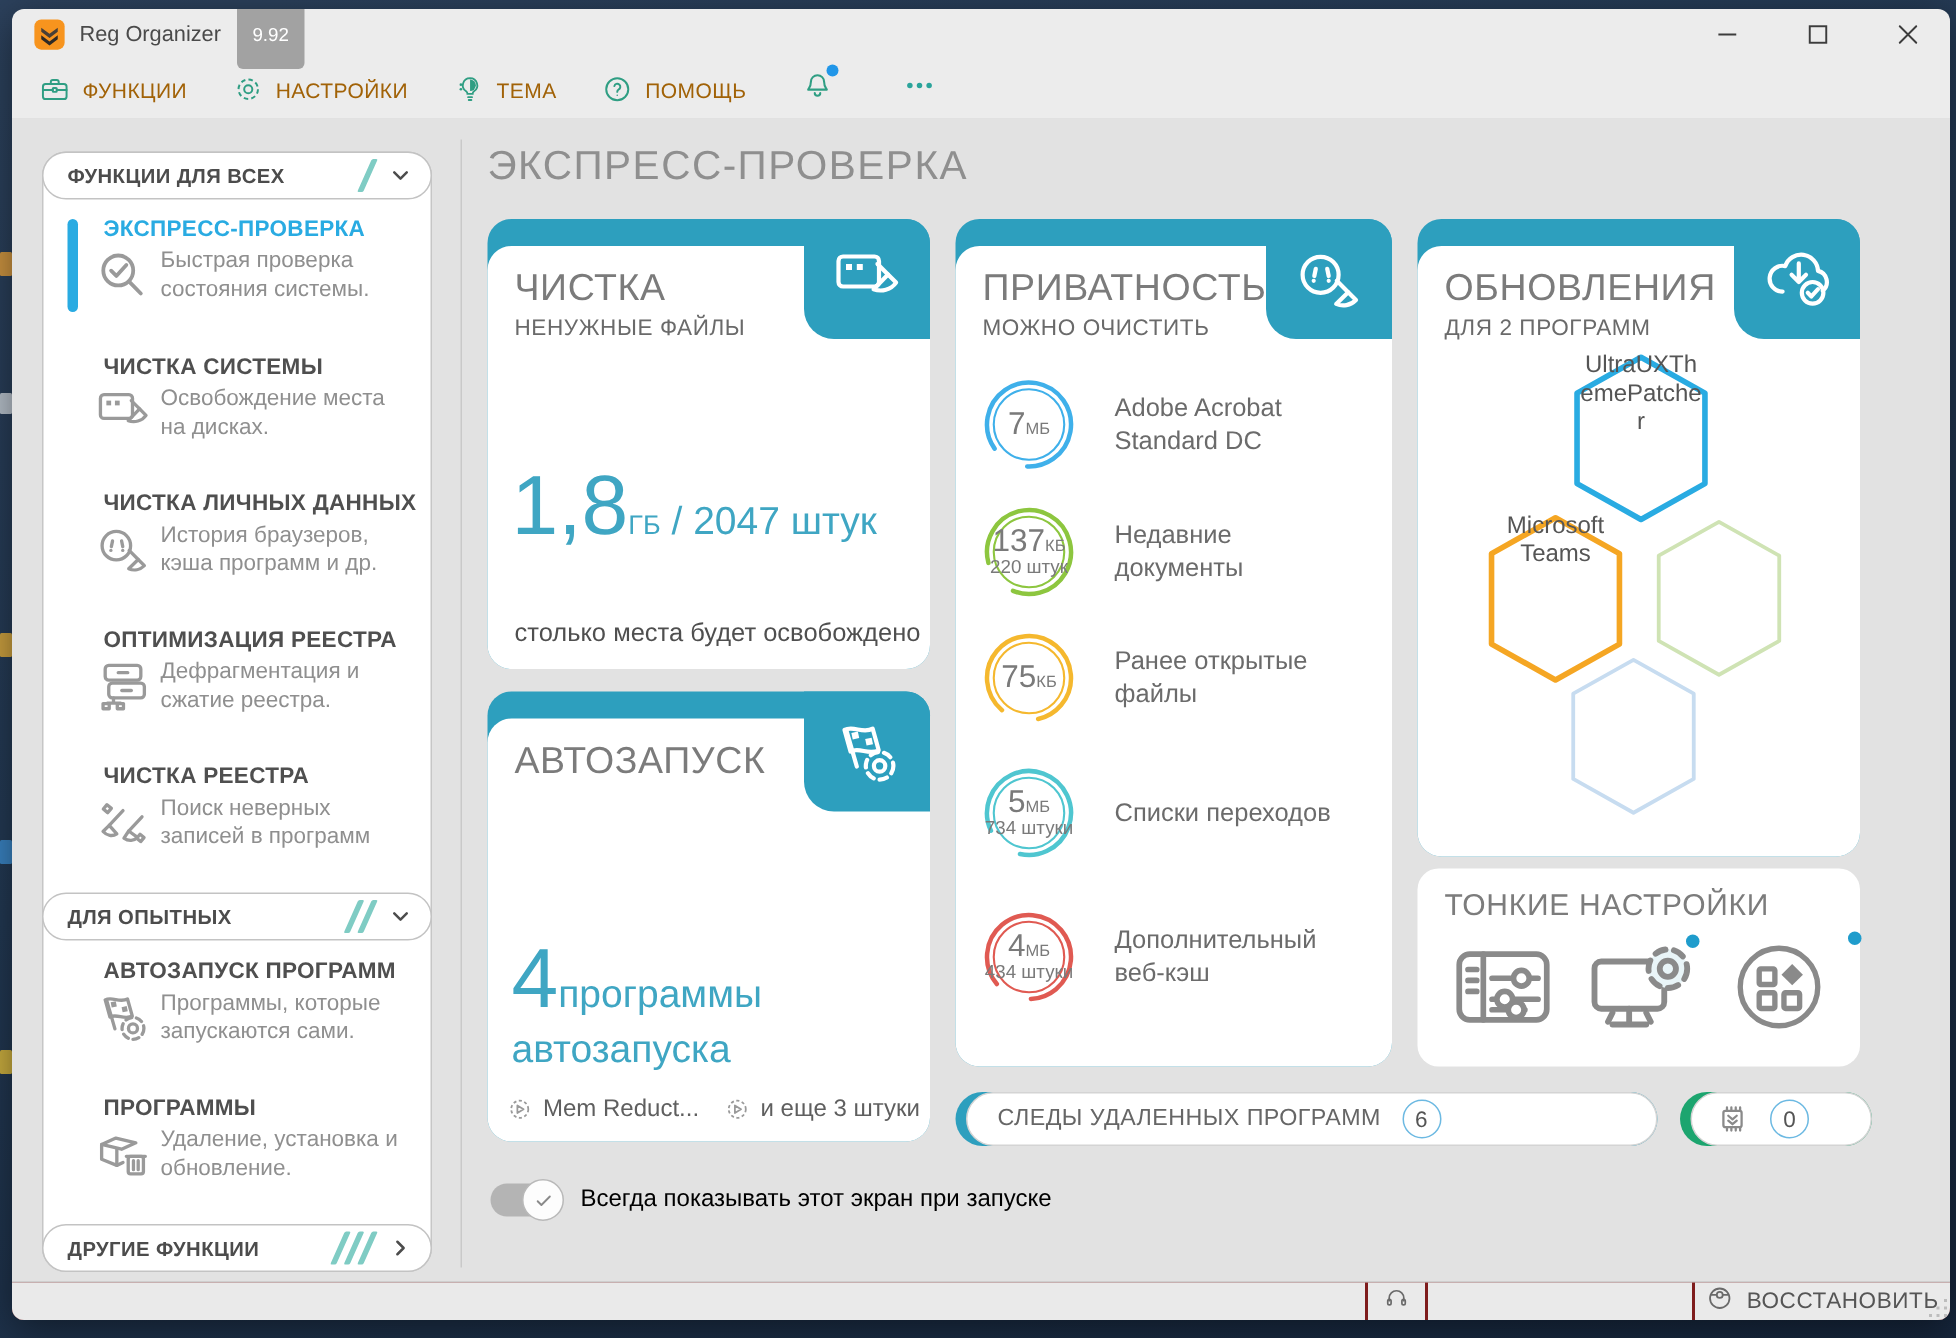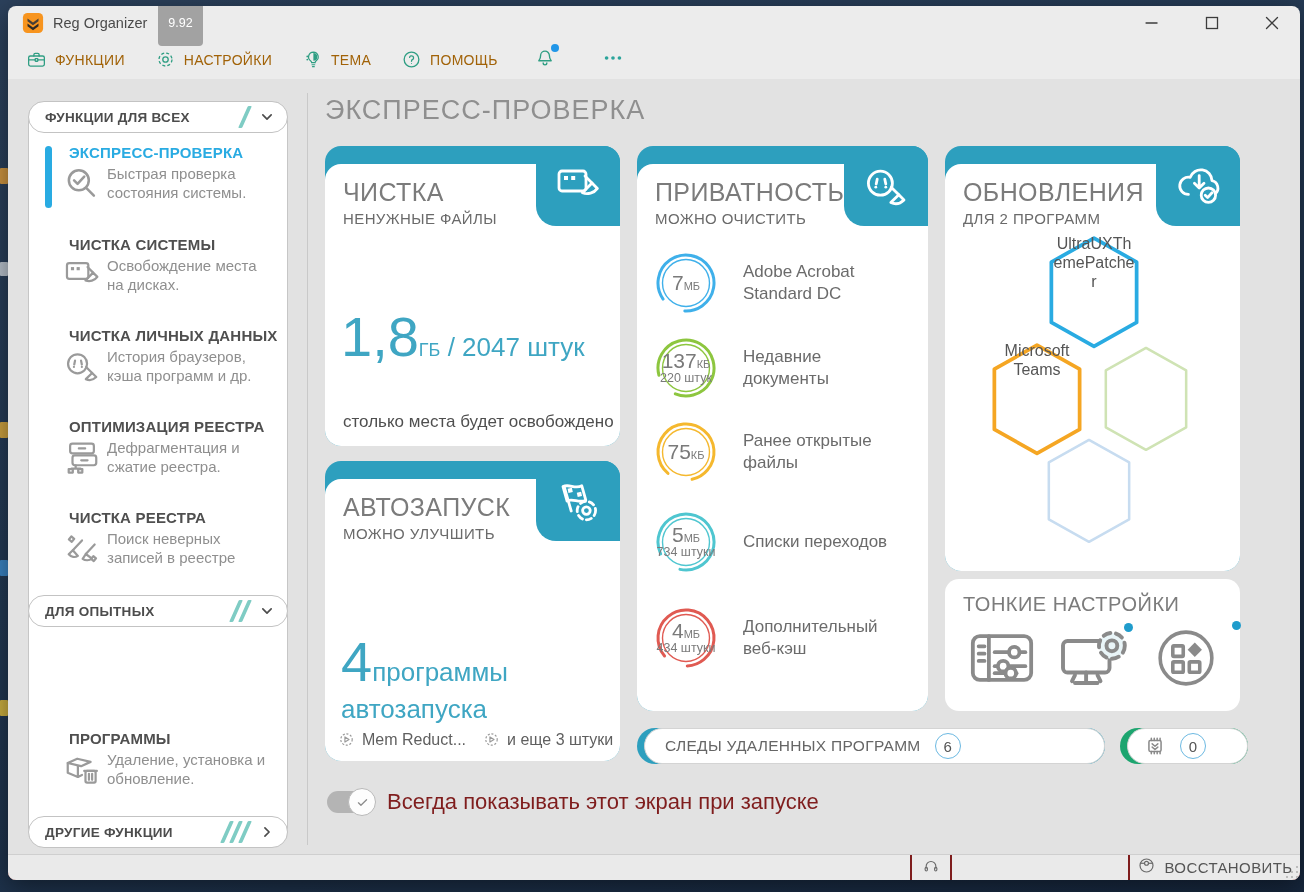--- a/index.html
+++ b/index.html
@@ -55,21 +55,21 @@
   .tcard-icon{position:absolute;top:0;right:0;width:84px;height:80px;background:#2d9fbe;
     border-radius:0 16px 0 20px;display:flex;align-items:center;justify-content:center;color:#fff;z-index:2;}
   .tcard-title{padding:14px 18px 0;font-size:25px;color:#7b7b7b;letter-spacing:.4px;}
   .tcard-sub{padding:3px 18px 0;font-size:15px;color:#6a6a6a;letter-spacing:.4px;}
   .bigval{color:#3fa6c3;}
   .bv-num{font-size:56px;}
   .bv-unit{font-size:18px;}
   .bv-suffix{font-size:26px;}
   .cleanup-val{position:absolute;left:16px;top:140px;}
   .cleanup-note{position:absolute;left:18px;bottom:14px;font-size:17px;color:#4f4f4f;}
-  .auto-val{position:absolute;left:16px;top:150px;}
+  .auto-val{position:absolute;left:16px;top:140px;}
   .auto-footer{position:absolute;left:12px;right:6px;bottom:12px;display:flex;gap:16px;align-items:center;}
   .auto-fitem{display:flex;align-items:center;gap:6px;color:#5f5f5f;font-size:16px;}
   .auto-fitem .gp{color:#9a9a9a;display:flex;}
   
   .priv-row{position:absolute;left:18px;right:10px;height:70px;display:flex;align-items:center;cursor:pointer;}
   .ring{position:relative;width:62px;height:62px;flex:0 0 auto;}
   .ring svg{position:absolute;left:0;top:0;}
   .ring-txt{position:absolute;inset:0;display:flex;flex-direction:column;align-items:center;justify-content:center;color:#7a7a7a;line-height:1.05;}
   .rs{font-size:21px;}
   .ru{font-size:11px;}
@@ -91,21 +91,21 @@
   .notch-pill.green{background:#1ca56f;}
   .traces-label{margin-left:20px;font-size:15.5px;color:#666;letter-spacing:.3px;flex:0 0 auto;}
   .cnt-circle{width:26px;height:26px;border-radius:50%;border:1.5px solid #6cb9e2;color:#555;display:flex;
     align-items:center;justify-content:center;font-size:15px;margin-left:14px;box-sizing:border-box;}
   .chip-ic{margin-left:14px;color:#8a8a8a;display:flex;}
   
   .toggle-row{position:absolute;left:319px;top:710px;display:flex;align-items:center;gap:14px;}
   .switch{position:relative;width:46px;height:22px;border-radius:11px;background:#b4b4b4;cursor:pointer;}
   .knob{position:absolute;right:-3px;top:-3px;width:28px;height:28px;border-radius:50%;background:#fdfdfd;
     border:1px solid #b9b9b9;box-sizing:border-box;display:flex;align-items:center;justify-content:center;color:#8a8a8a;}
-  .toggle-label{font-size:22px;color:#7f1d1d;}
+  .toggle-label{font-size:16px;color:#000000;}
   
   .statusbar{position:absolute;left:0;right:0;bottom:0;height:25px;background:#7f1d1d;display:flex;gap:2px;
     border-top:1px solid #cfcfcf;justify-content:flex-end;}
   .seg{background:#eaeaea;height:100%;display:flex;align-items:center;justify-content:center;color:#6a6a6a;}
   .seg.grow{flex:1;}
   .restore-seg{gap:8px;cursor:pointer;}
   .restore-label{font-size:15px;color:#555;letter-spacing:.4px;}
   .grip{position:absolute;right:2px;bottom:2px;width:12px;height:12px;}
   .grip i{position:absolute;width:2px;height:2px;background:#bdbdbd;}
 </style>
@@ -422,37 +422,49 @@
 
       <div class="nav-item" style="top:407px;">
 
         <div class="nav-title">ЧИСТКА РЕЕСТРА</div>
         <div class="nav-body">
           <span class="nav-ic">
               <svg width="38" height="38">
                 <use href="#sym-brooms"></use>
               </svg>
             </span>
-          <div class="nav-desc">Поиск неверных записей в реестре</div>
+          <div class="nav-desc">Поиск неверных записей в программ</div>
         </div>
       </div>
 
       <div class="side-pill" style="top:493px;">
         <span class="pill-label">ДЛЯ ОПЫТНЫХ</span>
         <span class="stripes">
             <i></i>
             <i></i>
           </span>
         <span class="pill-chev">
             <svg width="20" height="20">
               <use href="#sym-chevron-down"></use>
             </svg>
           </span>
       </div>
 
+      <div class="nav-item" style="top:537px;">
+
+        <div class="nav-title">АВТОЗАПУСК ПРОГРАММ</div>
+        <div class="nav-body">
+          <span class="nav-ic">
+              <svg width="38" height="38">
+                <use href="#sym-flag-gear"></use>
+              </svg>
+            </span>
+          <div class="nav-desc">Программы, которые запускаются сами.</div>
+        </div>
+      </div>
 
       <div class="nav-item" style="top:628px;">
 
         <div class="nav-title">ПРОГРАММЫ</div>
         <div class="nav-body">
           <span class="nav-ic">
               <svg width="38" height="38">
                 <use href="#sym-box-trash"></use>
               </svg>
             </span>
@@ -494,21 +506,20 @@
     </div>
 
     <div class="tcard" style="left:317px;top:382px;width:295px;height:300px;">
       <div class="tcard-icon">
           <svg width="48" height="48">
             <use href="#sym-flag-gear"></use>
           </svg>
         </div>
       <div class="tcard-body">
         <div class="tcard-title">АВТОЗАПУСК</div>
-        <div class="tcard-sub">МОЖНО УЛУЧШИТЬ</div>
         <div class="auto-val bigval">
           <span class="bv-num">4</span><span class="bv-suffix">программы автозапуска</span>
         </div>
         <div class="auto-footer">
           <span class="auto-fitem">
             <span class="gp">
                 <svg width="19" height="19">
                   <use href="#sym-gear-play"></use>
                 </svg>
               </span>

